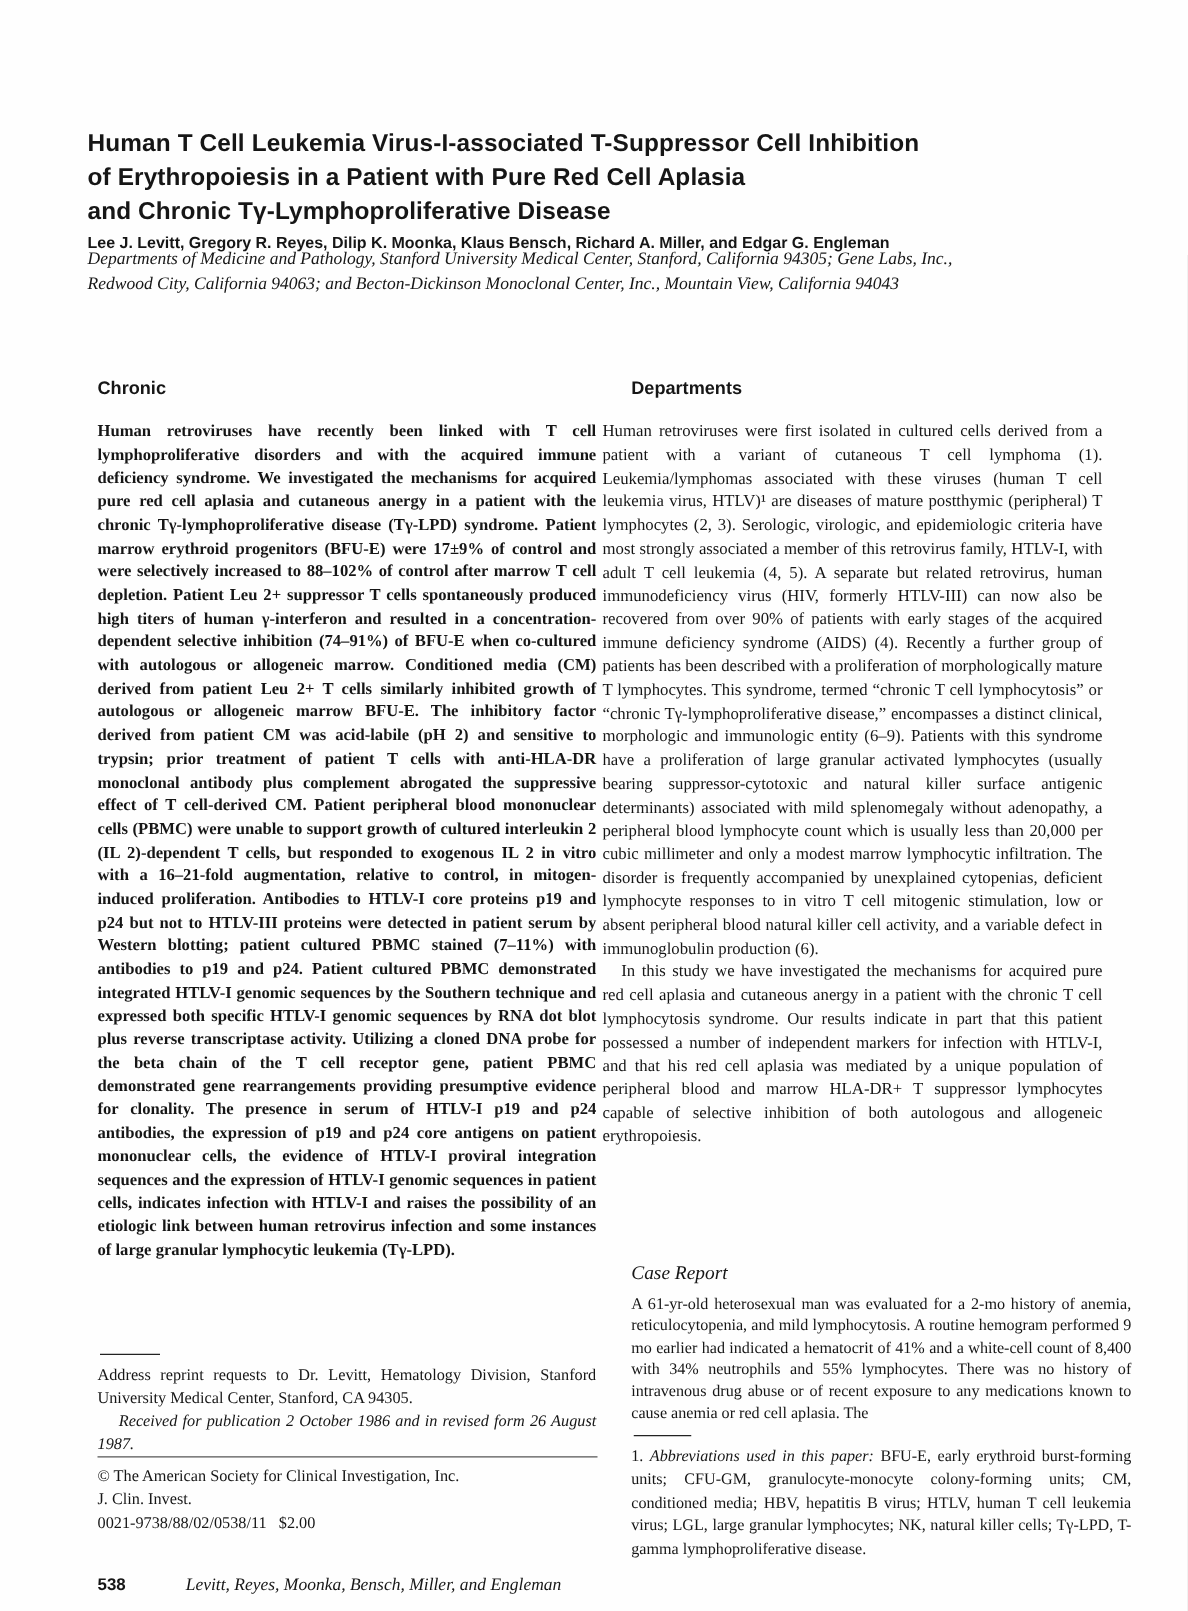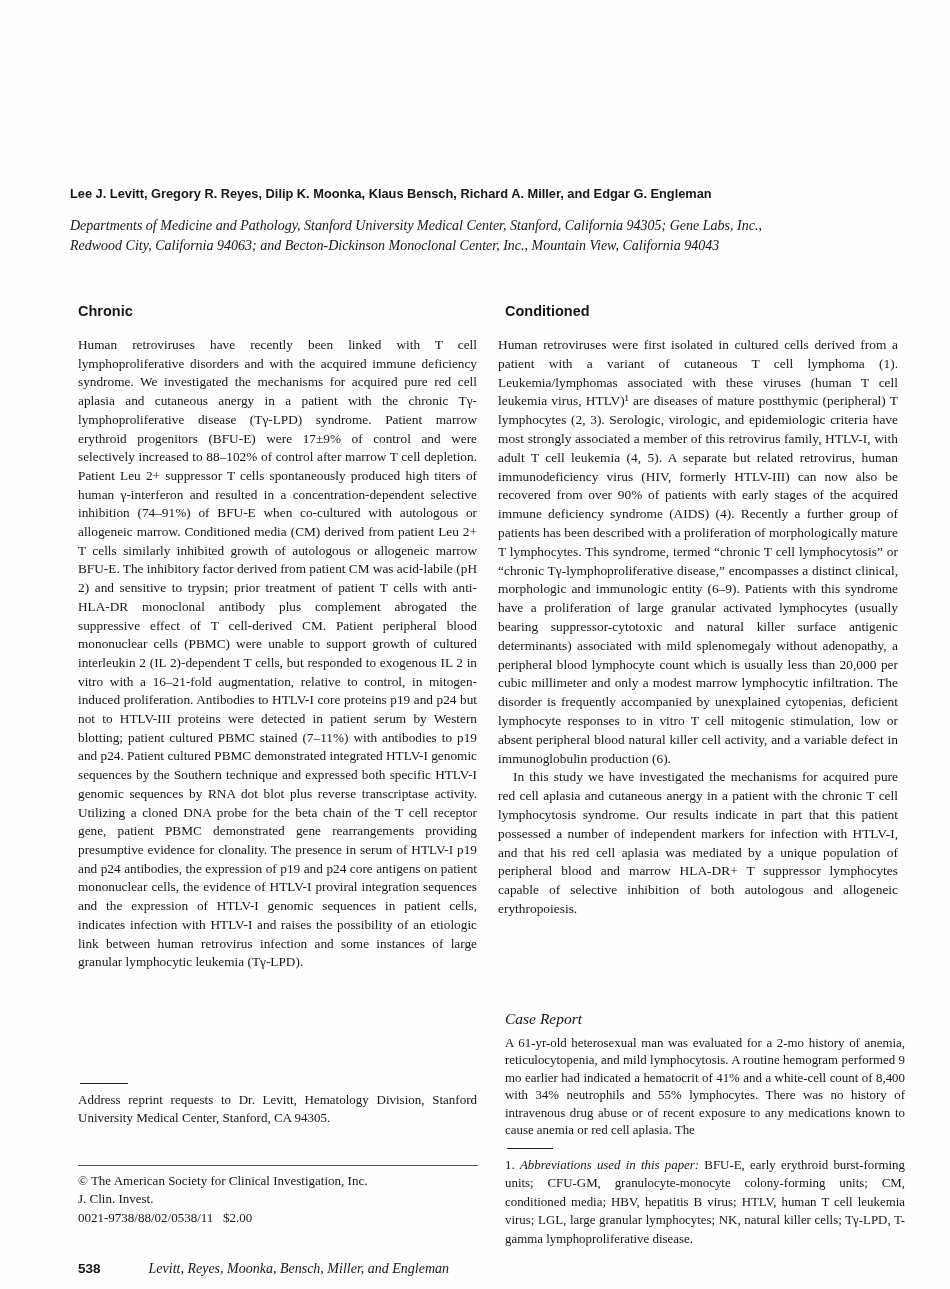--- a/index.html
+++ b/index.html
@@ -18,39 +18,39 @@
     font-family: "Liberation Sans", sans-serif;
     font-weight: bold; font-size: 19.5px; line-height: 26.8px;
     letter-spacing: 0.1px;
   }
   .authors {
     position: absolute; left: 70px; top: 186px; width: 820px;
     font-family: "Liberation Sans", sans-serif;
     font-weight: bold; font-size: 12.8px; line-height: 16px;
   }
   .affils {
-    position: absolute; left: 70px; top: 216px; width: 830px;
+    position: absolute; left: 70px; top: 198px; width: 830px;
     font-style: italic; font-size: 14px; line-height: 19.8px;
   }
   
   .sec-head {
     position: absolute;
     font-family: "Liberation Sans", sans-serif;
     font-weight: bold; font-size: 14.5px;
   }
   #abstract-head { left: 78px; top: 303px; }
   #intro-head   { left: 505px; top: 303px; }
   
   .abstract-body {
     position: absolute; left: 78px; top: 336px; width: 399px;
-    font-weight: normal; font-size: 13.3px; line-height: 18.7px;
+    font-weight: bold; font-size: 13.3px; line-height: 18.7px;
     text-align: justify;
   }
   .intro-body {
-    position: absolute; left: 498px; top: 336px; width: 400px;
+    position: absolute; left: 482px; top: 336px; width: 400px;
     font-size: 13.4px; line-height: 18.8px; text-align: justify;
   }
   .intro-body p { margin: 0; }
   .intro-body p.indented { text-indent: 15px; }
   .case-head {
     position: absolute; left: 505px; top: 1010px;
     font-style: italic; font-size: 15.5px;
   }
   .case-body {
     position: absolute; left: 505px; top: 1035px; width: 400px;
@@ -89,43 +89,49 @@
   }
   .footer .running {
     font-style: italic; font-size: 14px; margin-left: 44px;
   }
 </style>
 </head>
 <body>
 
 <div id="page">
 
+  <div class="title">
+    <div>Human T Cell Leukemia Virus-I-associated T-Suppressor Cell Inhibition</div>
+    <div>of Erythropoiesis in a Patient with Pure Red Cell Aplasia</div>
+    <div>and Chronic Tγ-Lymphoproliferative Disease</div>
+  </div>
 
   <div class="authors">Lee J. Levitt, Gregory R. Reyes, Dilip K. Moonka, Klaus Bensch, Richard A. Miller, and Edgar G. Engleman</div>
 
   <div class="affils">
     <div>Departments of Medicine and Pathology, Stanford University Medical Center, Stanford, California 94305; Gene Labs, Inc.,</div>
     <div>Redwood City, California 94063; and Becton-Dickinson Monoclonal Center, Inc., Mountain View, California 94043</div>
   </div>
 
   <div class="sec-head" id="abstract-head">Chronic</div>
   <div class="abstract-body">Human retroviruses have recently been linked with T cell lymphoproliferative disorders and with the acquired immune deficiency syndrome. We investigated the mechanisms for acquired pure red cell aplasia and cutaneous anergy in a patient with the chronic Tγ-lymphoproliferative disease (Tγ-LPD) syndrome. Patient marrow erythroid progenitors (BFU-E) were 17±9% of control and were selectively increased to 88–102% of control after marrow T cell depletion. Patient Leu 2+ suppressor T cells spontaneously produced high titers of human γ-interferon and resulted in a concentration-dependent selective inhibition (74–91%) of BFU-E when co-cultured with autologous or allogeneic marrow. Conditioned media (CM) derived from patient Leu 2+ T cells similarly inhibited growth of autologous or allogeneic marrow BFU-E. The inhibitory factor derived from patient CM was acid-labile (pH 2) and sensitive to trypsin; prior treatment of patient T cells with anti-HLA-DR monoclonal antibody plus complement abrogated the suppressive effect of T cell-derived CM. Patient peripheral blood mononuclear cells (PBMC) were unable to support growth of cultured interleukin 2 (IL 2)-dependent T cells, but responded to exogenous IL 2 in vitro with a 16–21-fold augmentation, relative to control, in mitogen-induced proliferation. Antibodies to HTLV-I core proteins p19 and p24 but not to HTLV-III proteins were detected in patient serum by Western blotting; patient cultured PBMC stained (7–11%) with antibodies to p19 and p24. Patient cultured PBMC demonstrated integrated HTLV-I genomic sequences by the Southern technique and expressed both specific HTLV-I genomic sequences by RNA dot blot plus reverse transcriptase activity. Utilizing a cloned DNA probe for the beta chain of the T cell receptor gene, patient PBMC demonstrated gene rearrangements providing presumptive evidence for clonality. The presence in serum of HTLV-I p19 and p24 antibodies, the expression of p19 and p24 core antigens on patient mononuclear cells, the evidence of HTLV-I proviral integration sequences and the expression of HTLV-I genomic sequences in patient cells, indicates infection with HTLV-I and raises the possibility of an etiologic link between human retrovirus infection and some instances of large granular lymphocytic leukemia (Tγ-LPD).</div>
 
-  <div class="sec-head" id="intro-head">Conditioned</div>
+  <div class="sec-head" id="intro-head">Departments</div>
   <div class="intro-body">
     <p>Human retroviruses were first isolated in cultured cells derived from a patient with a variant of cutaneous T cell lymphoma (1). Leukemia/lymphomas associated with these viruses (human T cell leukemia virus, HTLV)¹ are diseases of mature postthymic (peripheral) T lymphocytes (2, 3). Serologic, virologic, and epidemiologic criteria have most strongly associated a member of this retrovirus family, HTLV-I, with adult T cell leukemia (4, 5). A separate but related retrovirus, human immunodeficiency virus (HIV, formerly HTLV-III) can now also be recovered from over 90% of patients with early stages of the acquired immune deficiency syndrome (AIDS) (4). Recently a further group of patients has been described with a proliferation of morphologically mature T lymphocytes. This syndrome, termed “chronic T cell lymphocytosis” or “chronic Tγ-lymphoproliferative disease,” encompasses a distinct clinical, morphologic and immunologic entity (6–9). Patients with this syndrome have a proliferation of large granular activated lymphocytes (usually bearing suppressor-cytotoxic and natural killer surface antigenic determinants) associated with mild splenomegaly without adenopathy, a peripheral blood lymphocyte count which is usually less than 20,000 per cubic millimeter and only a modest marrow lymphocytic infiltration. The disorder is frequently accompanied by unexplained cytopenias, deficient lymphocyte responses to in vitro T cell mitogenic stimulation, low or absent peripheral blood natural killer cell activity, and a variable defect in immunoglobulin production (6).</p>
     <p class="indented">In this study we have investigated the mechanisms for acquired pure red cell aplasia and cutaneous anergy in a patient with the chronic T cell lymphocytosis syndrome. Our results indicate in part that this patient possessed a number of independent markers for infection with HTLV-I, and that his red cell aplasia was mediated by a unique population of peripheral blood and marrow HLA-DR+ T suppressor lymphocytes capable of selective inhibition of both autologous and allogeneic erythropoiesis.</p>
   </div>
 
   <div class="case-head">Case Report</div>
   <div class="case-body">A 61-yr-old heterosexual man was evaluated for a 2-mo history of anemia, reticulocytopenia, and mild lymphocytosis. A routine hemogram performed 9 mo earlier had indicated a hematocrit of 41% and a white-cell count of 8,400 with 34% neutrophils and 55% lymphocytes. There was no history of intravenous drug abuse or of recent exposure to any medications known to cause anemia or red cell aplasia. The</div>
 
   <div class="short-rule" id="rule-left"></div>
   <div class="fn-left">
     <p>Address reprint requests to Dr. Levitt, Hematology Division, Stanford University Medical Center, Stanford, CA 94305.</p>
+    <p class="received">Received for publication 2 October 1986 and in revised form 26 August 1987.</p>
   </div>
 
   <div class="long-rule"></div>
   <div class="journal-block">
     <div>© The American Society for Clinical Investigation, Inc.</div>
     <div>J. Clin. Invest.</div>
     <div>0021-9738/88/02/0538/11   $2.00</div>
   </div>
 
   <div class="short-rule" id="rule-right"></div>

